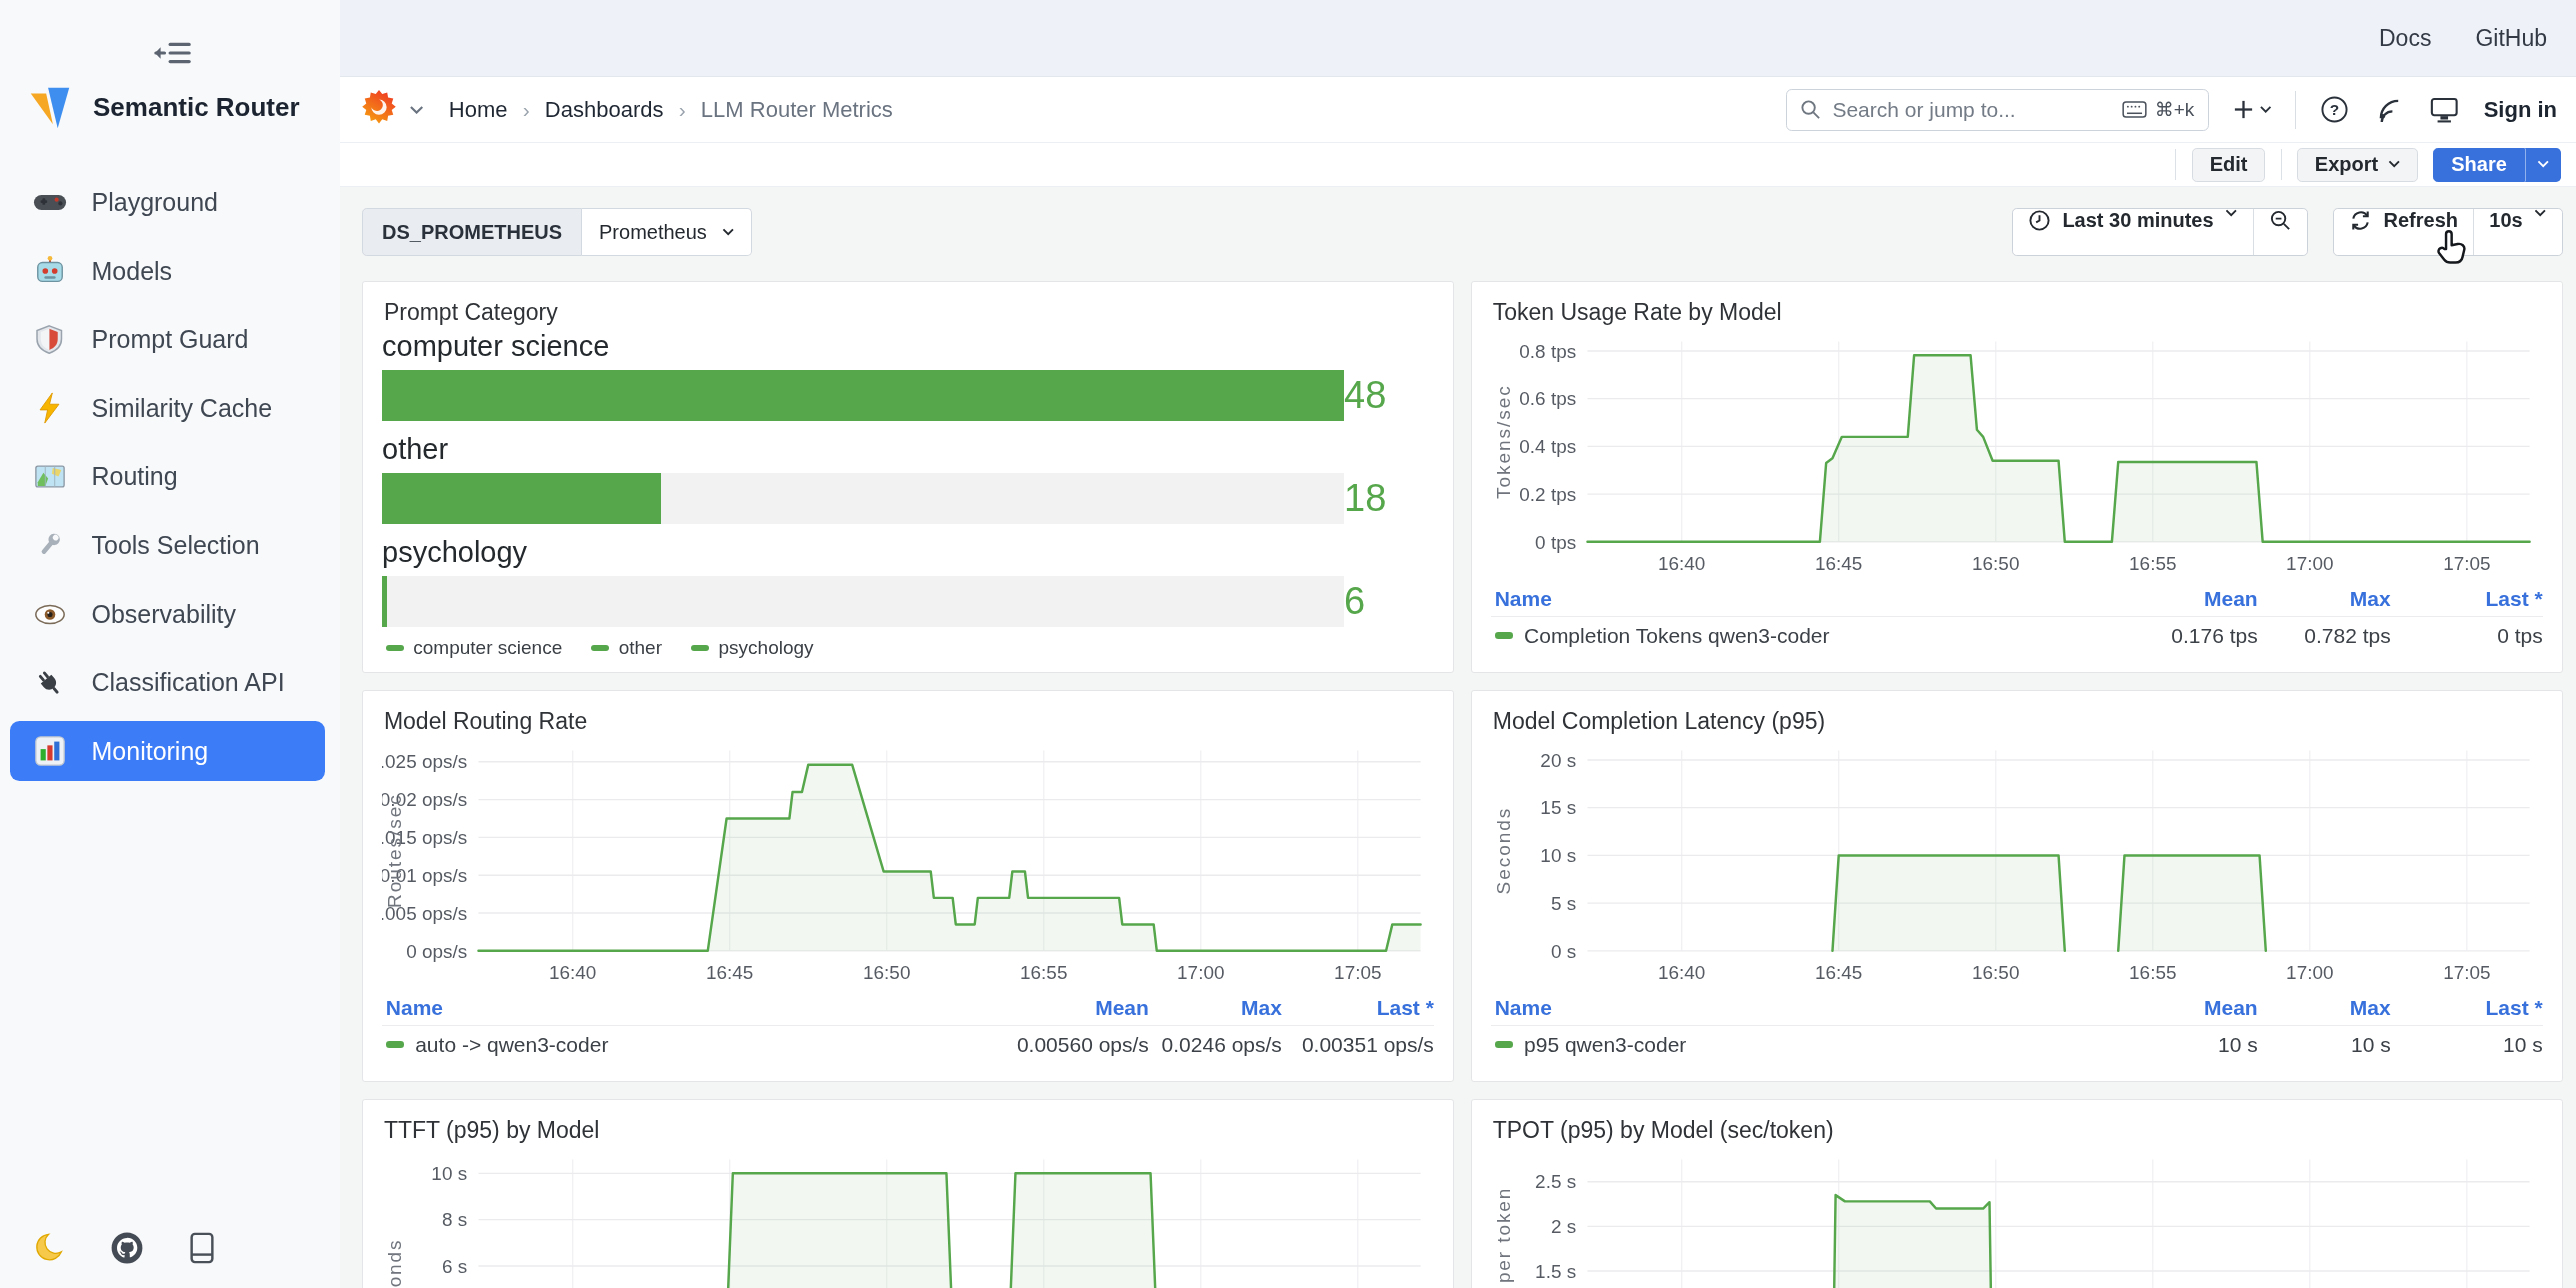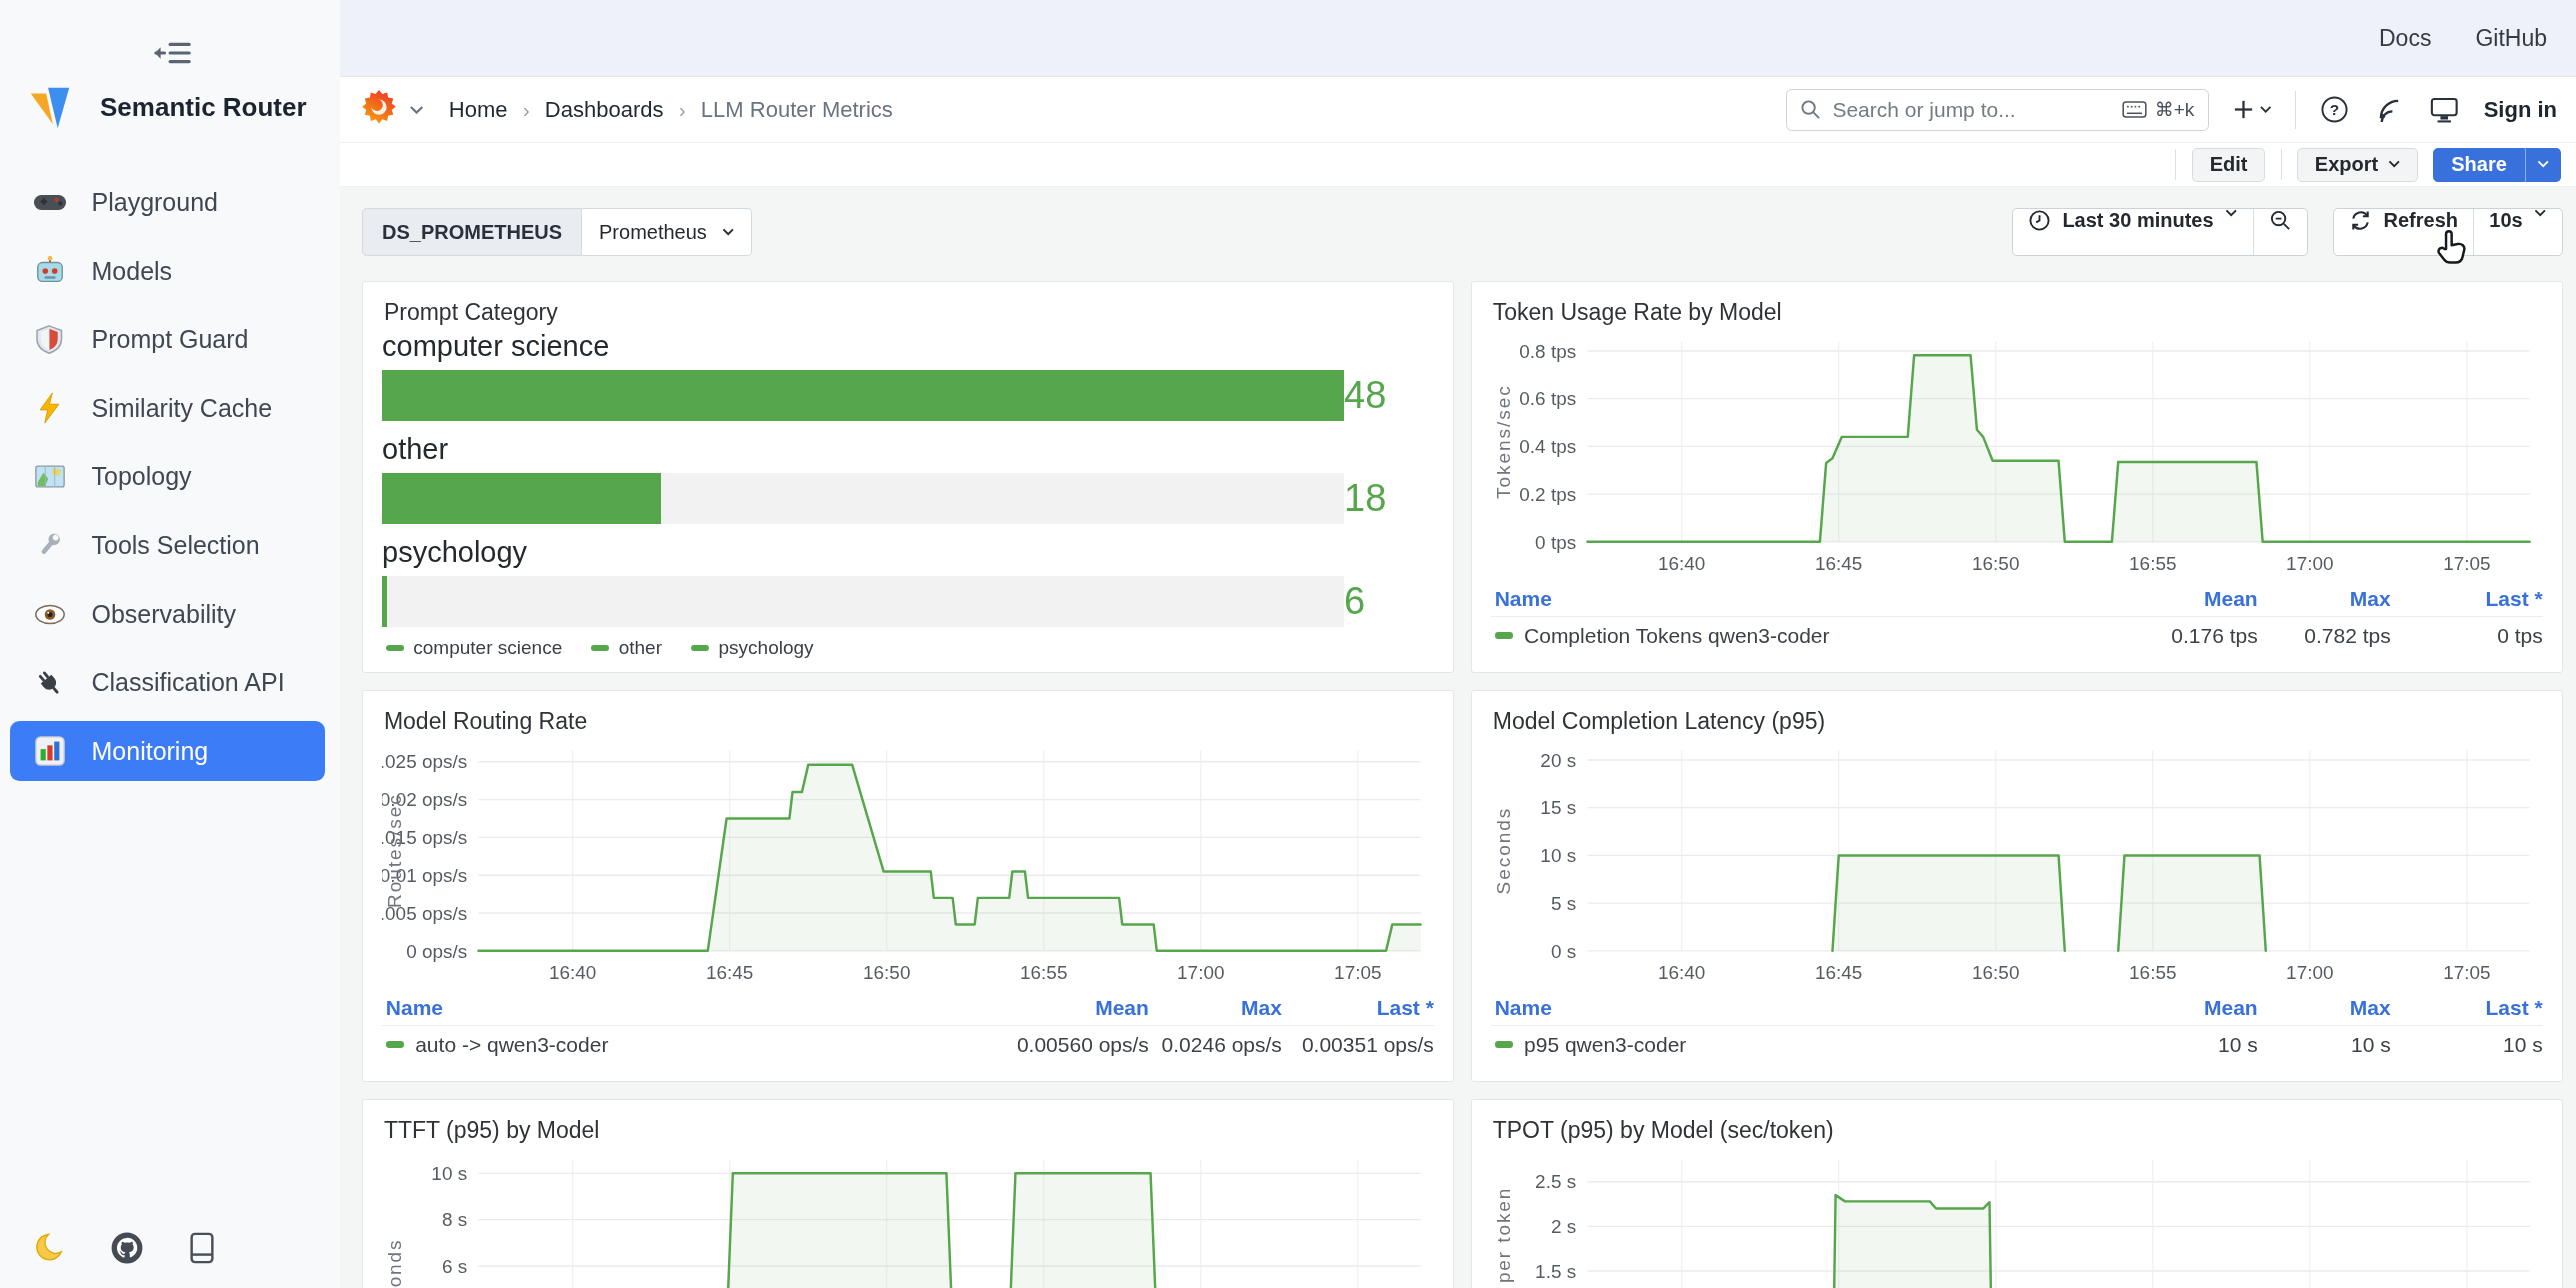--- a/index.html
+++ b/index.html
@@ -2,21 +2,21 @@
 <html><head>
 <meta charset="utf-8">
 <style>
   html,body{margin:0;padding:0;}
   body{font-family:"Liberation Sans",sans-serif;background:#fff;}
   .app{position:relative;width:2576px;height:1288px;overflow:hidden;background:#fff;}
 
   
   .sidebar{position:absolute;left:0;top:0;width:340px;height:1288px;background:#f8f9fb;border-right:1px solid #e7eaef;}
   .collapse-btn{position:absolute;left:151px;top:34px;width:44px;height:38px;cursor:pointer;}
-  .brand{position:absolute;left:25px;top:82px;display:flex;align-items:center;gap:25px;}
+  .brand{position:absolute;left:25px;top:82px;display:flex;align-items:center;gap:18px;}
   .brand-name{font-size:26px;font-weight:700;color:#1b2430;}
   .nav{position:absolute;left:0;top:164px;right:0;}
   .nav-item{display:flex;align-items:center;gap:25px;height:60px;margin:8.6px 15.2px 8.6px 9.5px;padding-left:23px;border-radius:9.5px;font-size:25px;color:#3f4752;cursor:pointer;}
   .nav-item .nico{width:34px;height:34px;flex:0 0 34px;display:flex;align-items:center;justify-content:center;}
   .nav-item.selected{background:#3c7cf6;color:#fff;font-weight:500;}
   .side-bottom{position:absolute;left:34px;bottom:23px;display:flex;align-items:center;gap:42px;}
   .side-bottom .bico{width:34px;height:34px;cursor:pointer;}
 
   
   .topbar{position:absolute;left:340px;top:0;right:0;height:77px;background:#eef2f8;border-bottom:1px solid #e2e7ee;display:flex;align-items:center;justify-content:flex-end;gap:44px;padding-right:29px;box-sizing:border-box;}
@@ -152,21 +152,21 @@
       <div class="nav-item">
         <span class="nico">
           <svg width="32" height="27" viewBox="0 0 34 28">
               <rect x="2" y="3" width="30" height="22" rx="2" fill="#bfe3f2" stroke="#8a97a3" stroke-width="1.4"></rect>
               <polygon points="4,20 10,10 15,16 12,24 4,24" fill="#6fbf5f"></polygon>
               <polygon points="20,5 29,7 26,14 19,11" fill="#e9d56a"></polygon>
               <line x1="12" y1="3" x2="12" y2="25" stroke="#9fb4c0" stroke-width="1"></line>
               <line x1="22" y1="3" x2="22" y2="25" stroke="#9fb4c0" stroke-width="1"></line>
             </svg>
         </span>
-        <span>Topology</span>
+        <span>Routing</span>
       </div>
       <div class="nav-item">
         <span class="nico">
           <svg width="30.5" height="30.5" viewBox="0 0 32 32">
               <g transform="rotate(40 16 16)">
                 <circle cx="16" cy="8" r="6" fill="#a8b0b9"></circle>
                 <circle cx="16" cy="5.5" r="3" fill="#f8f9fb"></circle>
                 <rect x="13.6" y="10" width="4.8" height="17" rx="2.2" fill="#a8b0b9"></rect>
               </g>
             </svg>

